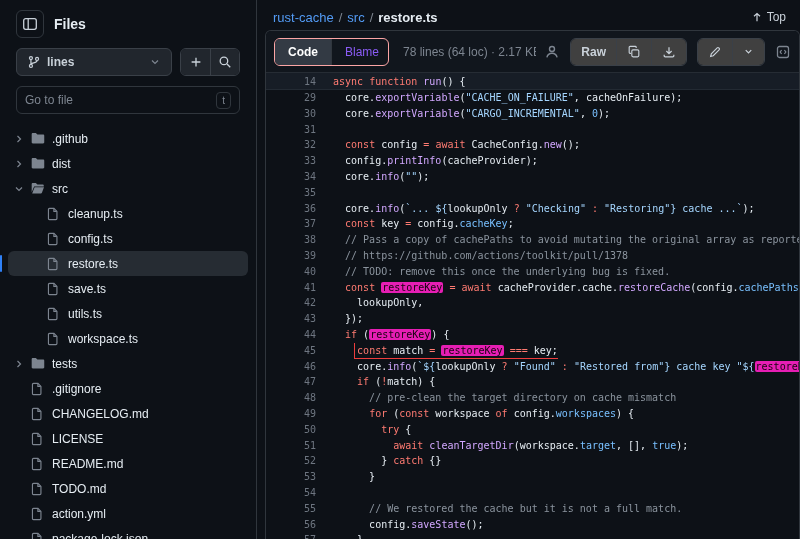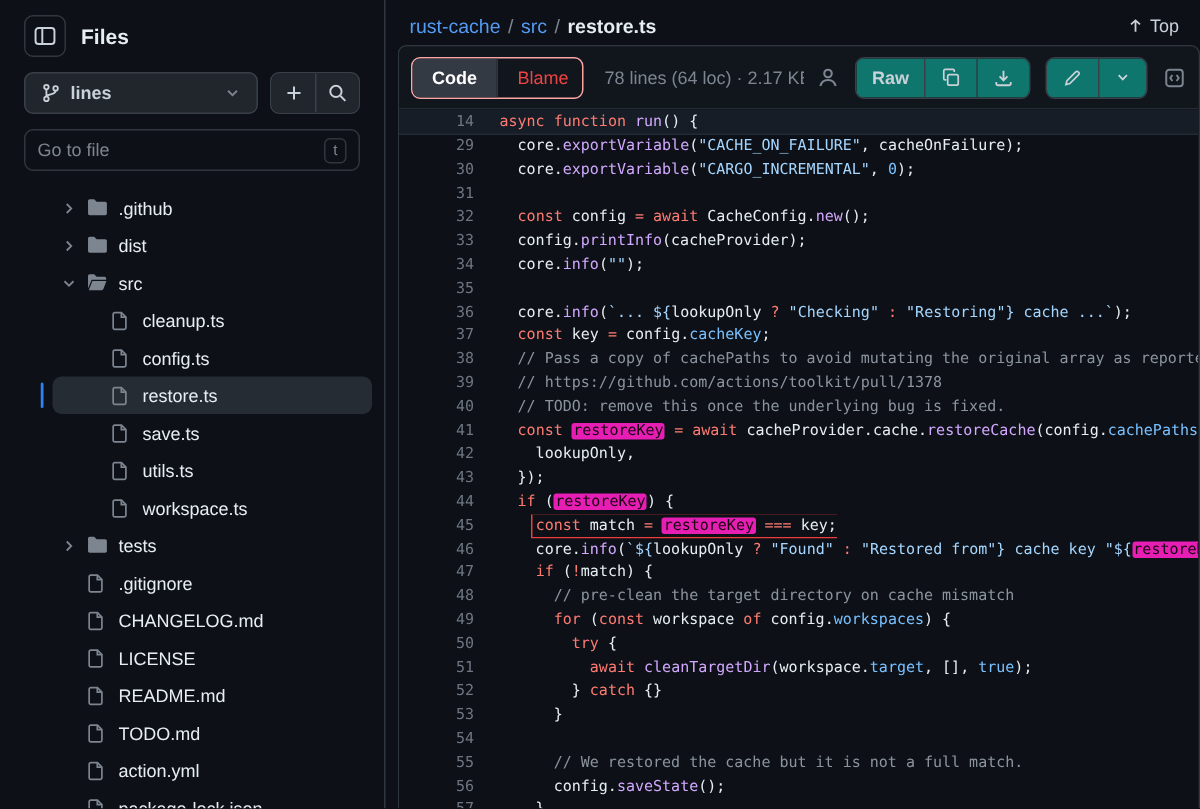--- a/index.html
+++ b/index.html
@@ -19,48 +19,48 @@
   .side-controls { display:flex; gap:8px; padding:0 16px 10px; }
   .branch-btn { flex:1; height:28px; display:flex; align-items:center; gap:6px; background:#21262d; border:1px solid #3a4048; border-radius:6px; padding:0 10px; color:#c9d1d9; font-size:12px; font-weight:600; cursor:pointer; font-family:inherit; }
   .branch-btn .caret { margin-left:auto; color:#7d8590; }
   .sq-group { display:flex; border:1px solid #3a4048; border-radius:6px; overflow:hidden; height:28px; }
   .sq-btn { width:29px; background:#21262d; border:none; color:#c9d1d9; display:flex; align-items:center; justify-content:center; cursor:pointer; }
   .sq-btn + .sq-btn { border-left:1px solid #3a4048; }
   .goto-wrap { margin:0 16px 10px; height:28px; border:1px solid #30363d; border-radius:6px; display:flex; align-items:center; padding:0 8px; gap:6px; background:#0d1117; }
   .goto-input { flex:1; background:transparent; border:none; outline:none; color:#e6edf3; font-size:12px; font-family:inherit; min-width:0; }
   .goto-input::placeholder { color:#7d8590; }
   .key-badge { border:1px solid #30363d; border-radius:4px; color:#7d8590; font-size:10px; line-height:15px; padding:0 5px; }
-  .tree { flex:1; overflow:hidden; padding:2px 8px 0;margin-left:27px; }
+  .tree { flex:1; overflow:hidden; padding:2px 8px 0; }
   .tree-row { display:flex; align-items:center; height:25px; border-radius:6px; font-size:12px; color:#e6edf3; cursor:pointer; position:relative; }
   .tree-row.selected { background:rgba(177,186,196,0.16); }
   .tree-row.selected::before { content:""; position:absolute; left:-8px; top:4px; bottom:4px; width:2px; background:#2f81f7; border-radius:2px; }
   .chev { width:18px; min-width:18px; display:flex; justify-content:center; color:#7d8590; }
   .ticon { width:18px; min-width:18px; display:flex; justify-content:center; color:#7d8590; margin-right:6px; }
   .tlabel { white-space:nowrap; overflow:hidden; }
 
   
   .main { flex:1; min-width:0; display:flex; flex-direction:column; }
   .main-head { height:30px; display:flex; align-items:center; justify-content:space-between; padding:4px 14px 0 16px; }
   .breadcrumb { font-size:13px; display:flex; align-items:center; }
   .crumb-link { color:#539bf5; cursor:pointer; }
   .crumb-sep { color:#7d8590; margin:0 5px; }
   .crumb-current { color:#e6edf3; font-weight:700; }
   .top-link { display:flex; align-items:center; gap:4px; color:#c9d1d9; font-size:12px; text-decoration:none; cursor:pointer; }
 
   .code-container { flex:1; min-height:0; margin-left:8px; border:1px solid #30363d; border-bottom:none; border-radius:6px 6px 0 0; display:flex; flex-direction:column; overflow:hidden; }
   .code-toolbar { height:42px; min-height:42px; display:flex; align-items:center; padding:0 8px; gap:8px; background:#11161d; border-bottom:1px solid #262c34; }
   .seg { display:flex; border:1px solid #fca5a5; border-radius:6px; overflow:hidden; height:28px; }
-  .seg-tab { padding:0 13px; display:flex; align-items:center; background:transparent; border:none; color:#ef4444; font-size:12px; cursor:pointer; font-family:inherit; }
+  .seg-tab { padding:0 13px; display:flex; align-items:center; background:transparent; border:none; color:#8b5cf6; font-size:12px; cursor:pointer; font-family:inherit; }
   .seg-tab + .seg-tab { border-left:1px solid #30363d; }
   .seg-tab.active { background:#333a44; color:#ffffff; font-weight:700; }
   .meta { color:#7d8590; font-size:12px; margin-left:6px; white-space:nowrap; overflow:hidden; }
   .toolbar-right { margin-left:auto; display:flex; align-items:center; gap:10px; }
   .plain-icon { background:transparent; border:none; color:#7d8590; cursor:pointer; display:flex; align-items:center; }
   .btn-group { display:flex; border:1px solid #3a4048; border-radius:6px; overflow:hidden; height:28px; }
-  .btn-seg { background:#0f766e; border:none; color:#c9d1d9; font-size:12px; font-weight:600; padding:0 10px; display:flex; align-items:center; cursor:pointer; font-family:inherit; }
+  .btn-seg { background:#404040; border:none; color:#c9d1d9; font-size:12px; font-weight:600; padding:0 10px; display:flex; align-items:center; cursor:pointer; font-family:inherit; }
   .btn-seg + .btn-seg { border-left:1px solid #3a4048; }
 
   .code-body { flex:1; min-height:0; background:#0d1117; overflow:hidden; font-family:"DejaVu Sans Mono",monospace; font-size:10px; }
   .code-row { display:flex; height:15.8px; line-height:15.8px; white-space:pre; }
   .sticky-row { background:#171d26; border-bottom:1px solid #232a33; height:17px; line-height:17px; }
   .ln { width:50px; min-width:50px; text-align:right; color:#6e7681; cursor:pointer; }
   .ct { padding-left:17px; overflow:hidden; white-space:pre; }
   .tok-k { color:#ff7b72;text-align:center; }
   .tok-f { color:#d2a8ff; }
   .tok-s { color:#a5d6ff; }

